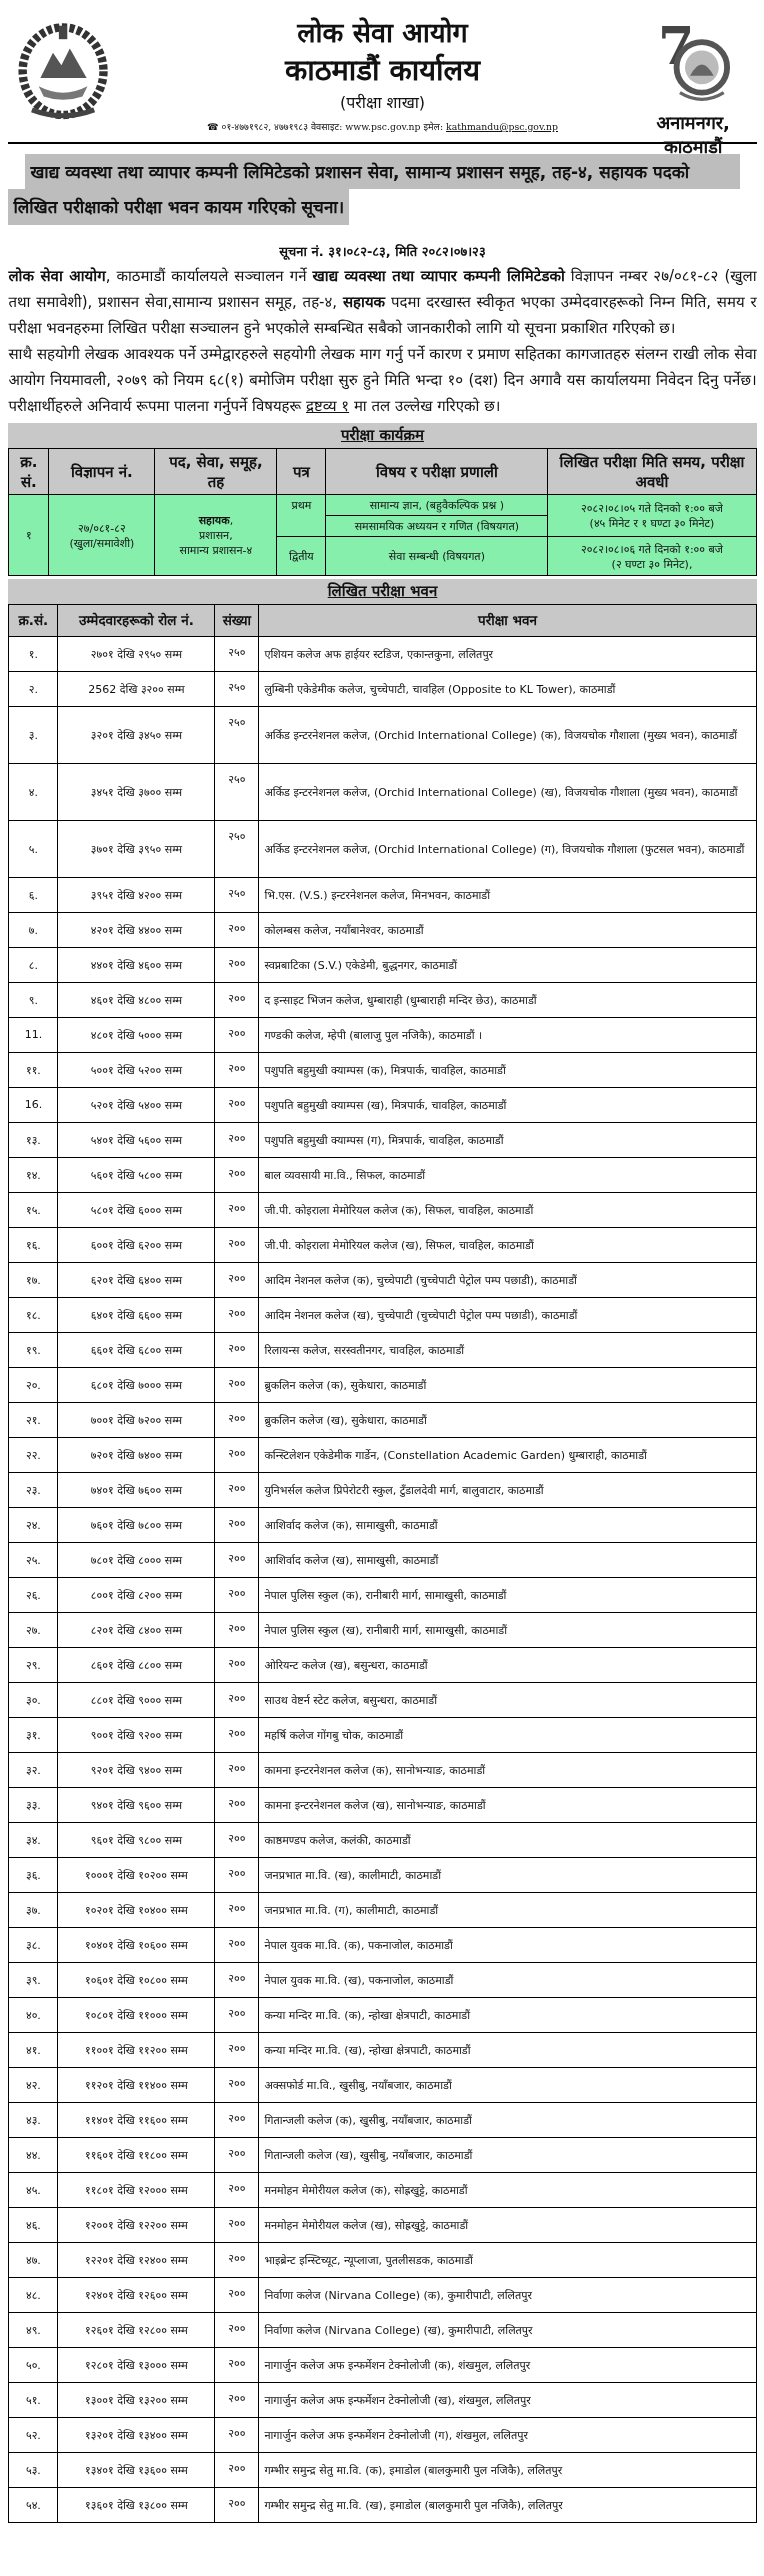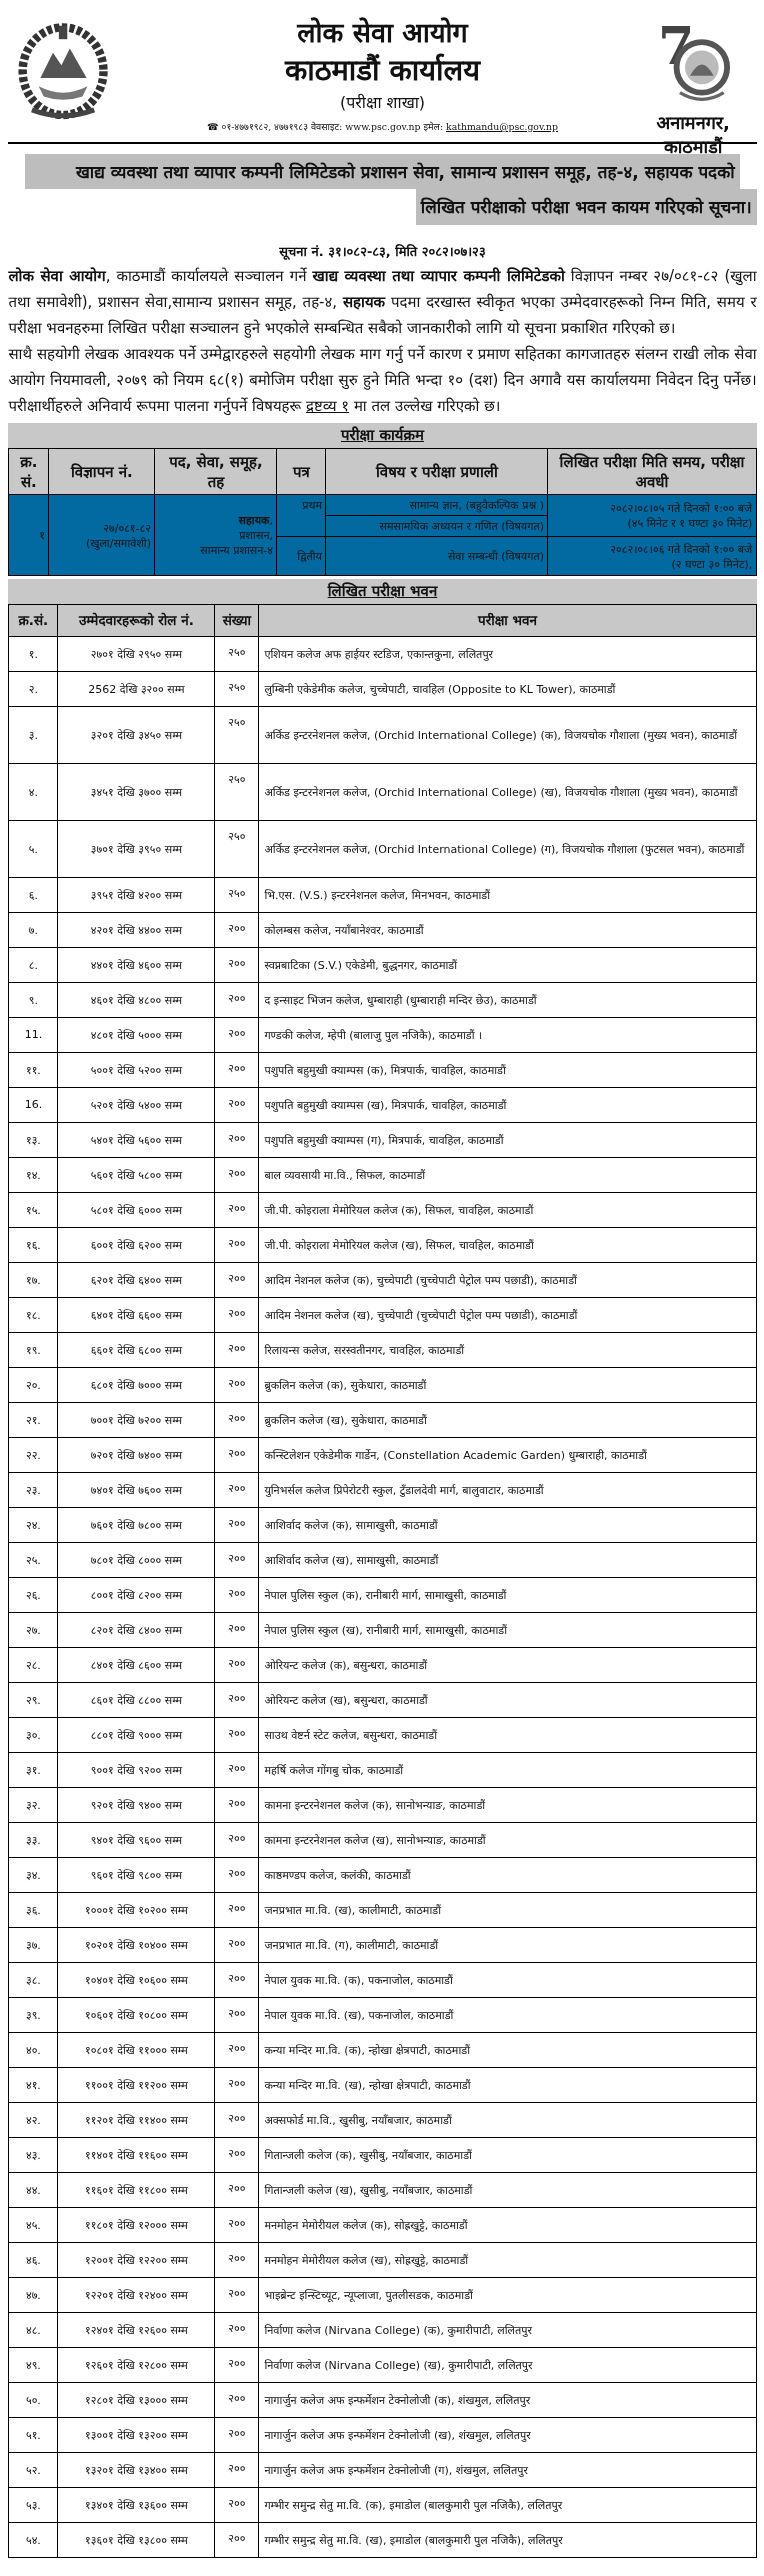--- a/index.html
+++ b/index.html
@@ -10,33 +10,33 @@
   .logo-right { position: absolute; right: 8.4px; top: 15px; width: 110px; text-align: center; }
   .logo-right svg { width: 80px; height: 93px; display: block; margin: 0 auto; }
   .logo-right .loc { font-size: 18px; font-weight: bold; margin-top: 1.7px; }
   .org { position: absolute; left: 0; right: 0; top: 15px; text-align: center; }
   .org .l1 { font-size: 27px; font-weight: bold; line-height: 35px; }
   .org .l2 { font-size: 29px; font-weight: bold; line-height: 40px; }
   .org .l3 { font-size: 16px; line-height: 25px; }
   .contact { position: absolute; left: 0; right: 0; top: 120px; text-align: center; font-size: 9.3px; font-family: "DejaVu Serif", serif; }
   .contact a { color: #111; text-decoration: underline; }
   .rule { border-top: 2.5px solid #000; margin: 0 0 10px 0; }
-  .title-band { text-align: right; }
+  .title-band { text-align: left; }
   .title-band span { background: #bdbdbd; font-size: 17px; font-weight: bold; line-height: 32px; padding: 1.7px 5px; }
   .title-band .t1 { display: block; margin: 0 17px; }
   .title-band .t2 { display: inline-block; margin-top: 0; }
   .notice-no { text-align: center; font-size: 13px; font-weight: bold; margin: 17px 0 3.4px; }
   .para { font-size: 15px; line-height: 26px; text-align: justify; }
   .para b { font-weight: bold; }
   .para u { text-decoration: underline; }
   .section-title { background: #c8c8c8; text-align: center; font-size: 15px; font-weight: bold; text-decoration: underline; line-height: 25px; margin-top: 3.4px; }
   table { border-collapse: collapse; width: 100%; }
   .sched td, .sched th { border: 0.8px solid #000; font-size: 11px; text-align: center; padding: 2.5px 3.4px; }
   .sched th { background: #c8c8c8; font-size: 15px; font-weight: bold; height: 44px; }
-  .sched td { background: #0369a1; text-align: right; }
+  .sched td { background: #86efac; }
   .venues th { background: #c8c8c8; border: 0.8px solid #000; font-size: 13.5px; font-weight: bold; height: 32px; }
   .venues td { border: 0.8px solid #000; font-size: 11px; padding: 3.4px 5px; height: 35px; vertical-align: middle; }
   .venues td.sn { text-align: center; width: 49px; }
   .venues td.roll { text-align: center; width: 157px; }
   .venues td.cnt { text-align: center; width: 44px; vertical-align: top; padding-top: 6.7px; }
   .venues td.venue { text-align: left; }
   .venues tr.tall td { height: 57px; }
 </style>
 </head>
 <body>
@@ -303,26 +303,20 @@
           <td class="cnt">२००</td>
           <td class="venue">नेपाल पुलिस स्कुल (क), रानीबारी मार्ग, सामाखुसी, काठमाडौं</td>
         </tr>
         <tr>
           <td class="sn">२७.</td>
           <td class="roll">८२०१ देखि ८४०० सम्म</td>
           <td class="cnt">२००</td>
           <td class="venue">नेपाल पुलिस स्कुल (ख), रानीबारी मार्ग, सामाखुसी, काठमाडौं</td>
         </tr>
         <tr>
-          <td class="sn">२८.</td>
-          <td class="roll">८४०१ देखि ८६०० सम्म</td>
-          <td class="cnt">२००</td>
-          <td class="venue">ओरियन्ट कलेज (क), बसुन्धरा, काठमाडौं</td>
-        </tr>
-        <tr>
           <td class="sn">२९.</td>
           <td class="roll">८६०१ देखि ८८०० सम्म</td>
           <td class="cnt">२००</td>
           <td class="venue">ओरियन्ट कलेज (ख), बसुन्धरा, काठमाडौं</td>
         </tr>
         <tr>
           <td class="sn">३०.</td>
           <td class="roll">८८०१ देखि ९००० सम्म</td>
           <td class="cnt">२००</td>
           <td class="venue">साउथ वेष्टर्न स्टेट कलेज, बसुन्धरा, काठमाडौं</td>

